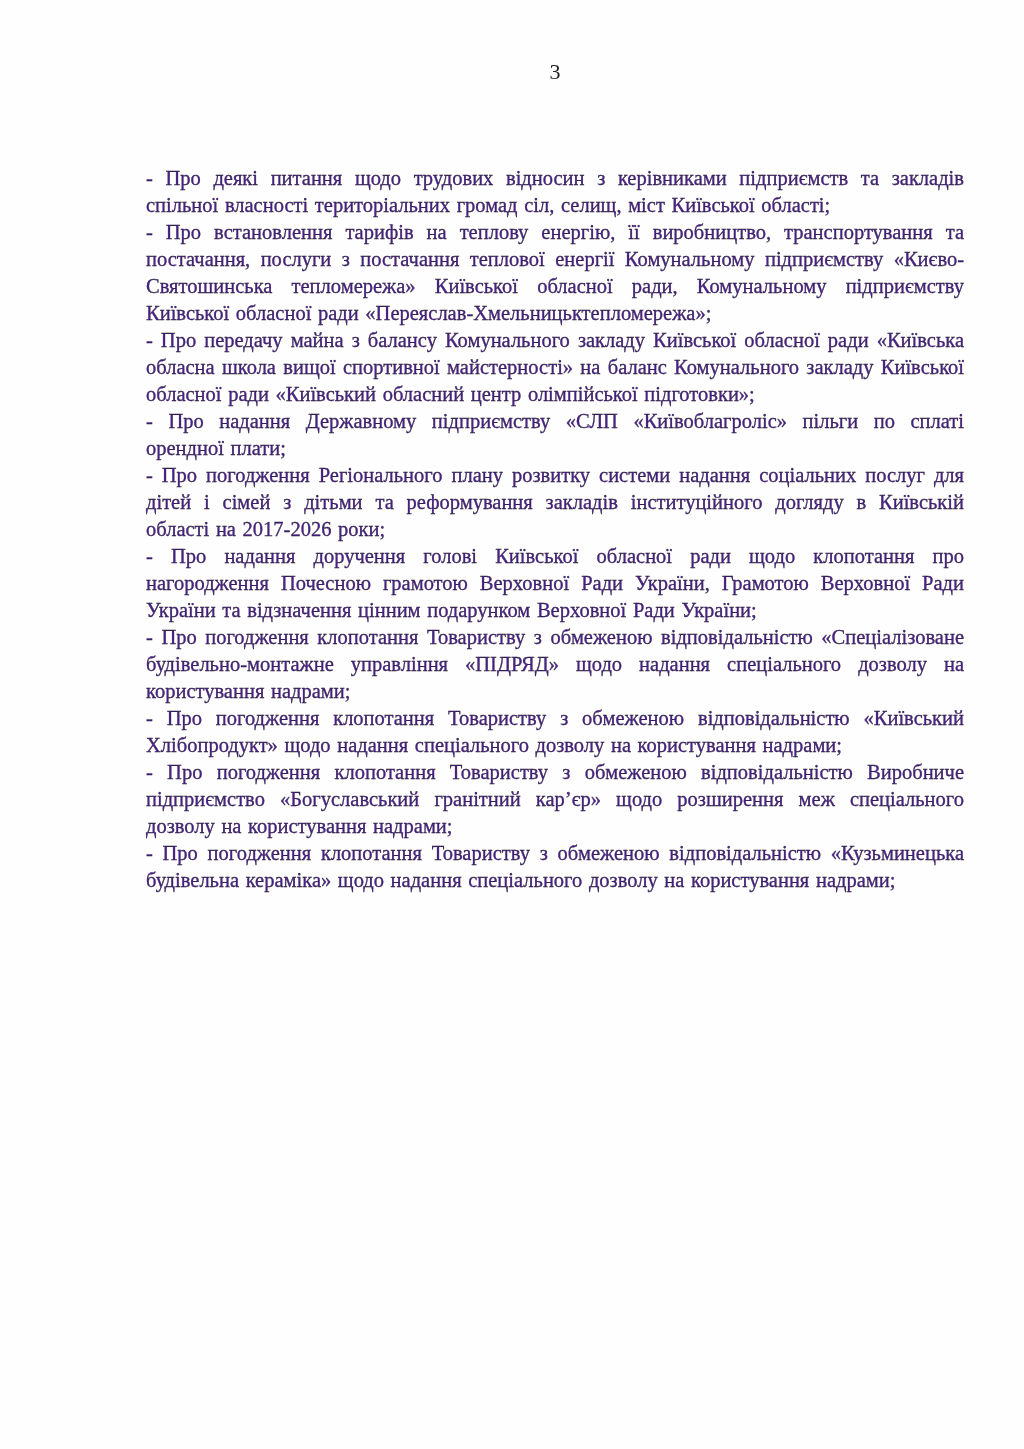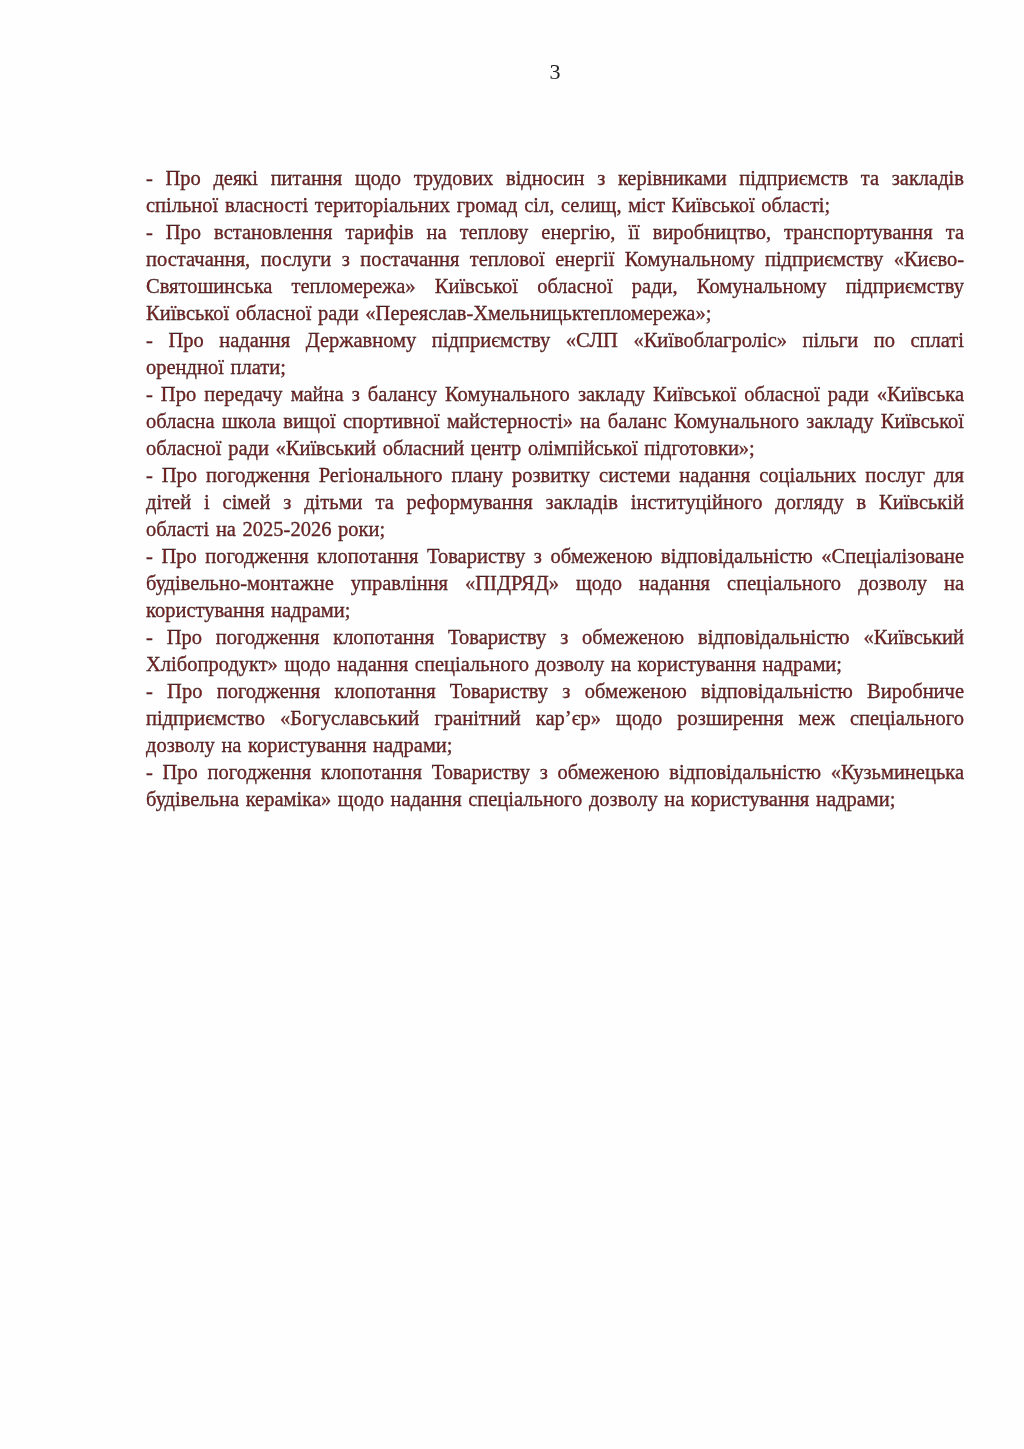--- a/index.html
+++ b/index.html
@@ -31,35 +31,36 @@
     top: 165px;
     left: 146px;
     width: 818px;
   }
   .agenda-item {
     margin: 0;
     padding: 0;
     text-align: justify;
     font-size: 20.5px;
     line-height: 27px;
-    color: #7f1d1d;
+    color: #4c1d95;
     -webkit-text-stroke: 0.3px #1c1c1c;
     word-spacing: 1.5px;
   }
 </style>
 </head>
 <body>
 
 <div class="page">
   <div class="page-number">3</div>
 
   <div class="content">
     <p class="agenda-item">- Про деякі питання щодо трудових відносин з керівниками підприємств та закладів спільної власності територіальних громад сіл, селищ, міст Київської області;</p>
     <p class="agenda-item">- Про встановлення тарифів на теплову енергію, її виробництво, транспортування та постачання, послуги з постачання теплової енергії Комунальному підприємству «Києво-Святошинська тепломережа» Київської обласної ради, Комунальному підприємству Київської обласної ради «Переяслав-Хмельницьктепломережа»;</p>
+    <p class="agenda-item">- Про передачу майна з балансу Комунального закладу Київської обласної ради «Київська обласна школа вищої спортивної майстерності» на баланс Комунального закладу Київської обласної ради «Київський обласний центр олімпійської підготовки»;</p>
     <p class="agenda-item">- Про надання Державному підприємству «СЛП «Київоблагроліс» пільги по сплаті орендної плати;</p>
-    <p class="agenda-item">- Про передачу майна з балансу Комунального закладу Київської обласної ради «Київська обласна школа вищої спортивної майстерності» на баланс Комунального закладу Київської обласної ради «Київський обласний центр олімпійської підготовки»;</p>
-    <p class="agenda-item">- Про погодження Регіонального плану розвитку системи надання соціальних послуг для дітей і сімей з дітьми та реформування закладів інституційного догляду в Київській області на 2025-2026 роки;</p>
+    <p class="agenda-item">- Про погодження Регіонального плану розвитку системи надання соціальних послуг для дітей і сімей з дітьми та реформування закладів інституційного догляду в Київській області на 2017-2026 роки;</p>
+    <p class="agenda-item">- Про надання доручення голові Київської обласної ради щодо клопотання про нагородження Почесною грамотою Верховної Ради України, Грамотою Верховної Ради України та відзначення цінним подарунком Верховної Ради України;</p>
     <p class="agenda-item">- Про погодження клопотання Товариству з обмеженою відповідальністю «Спеціалізоване будівельно-монтажне управління «ПІДРЯД» щодо надання спеціального дозволу на користування надрами;</p>
     <p class="agenda-item">- Про погодження клопотання Товариству з обмеженою відповідальністю «Київський Хлібопродукт» щодо надання спеціального дозволу на користування надрами;</p>
     <p class="agenda-item">- Про погодження клопотання Товариству з обмеженою відповідальністю Виробниче підприємство «Богуславський гранітний кар’єр» щодо розширення меж спеціального дозволу на користування надрами;</p>
     <p class="agenda-item">- Про погодження клопотання Товариству з обмеженою відповідальністю «Кузьминецька будівельна кераміка» щодо надання спеціального дозволу на користування надрами;</p>
   </div>
 </div>
 
 </body></html>

